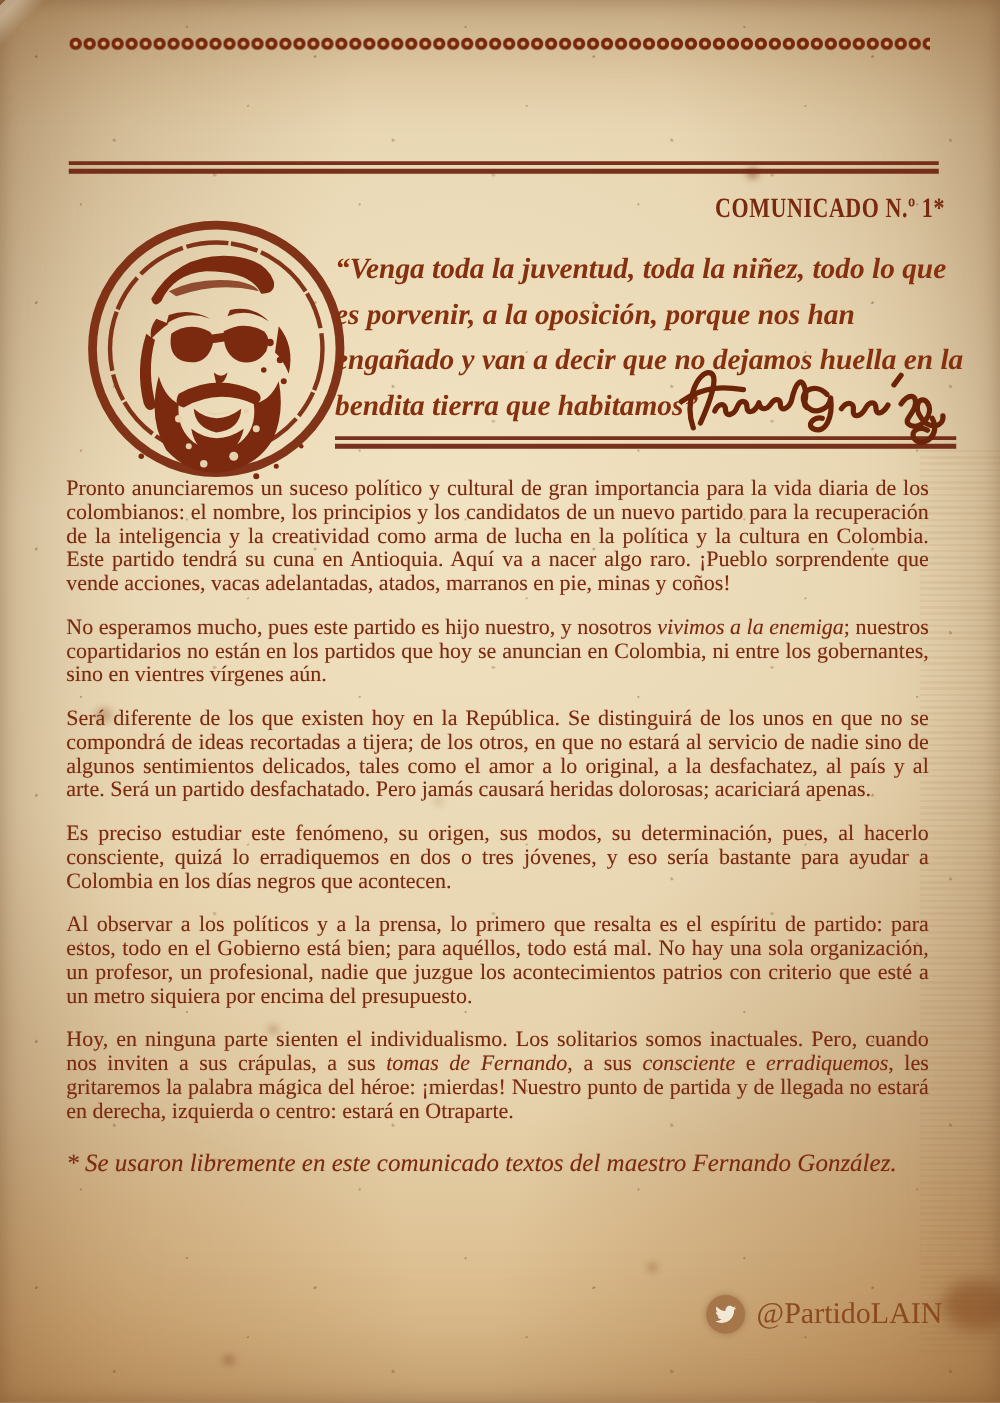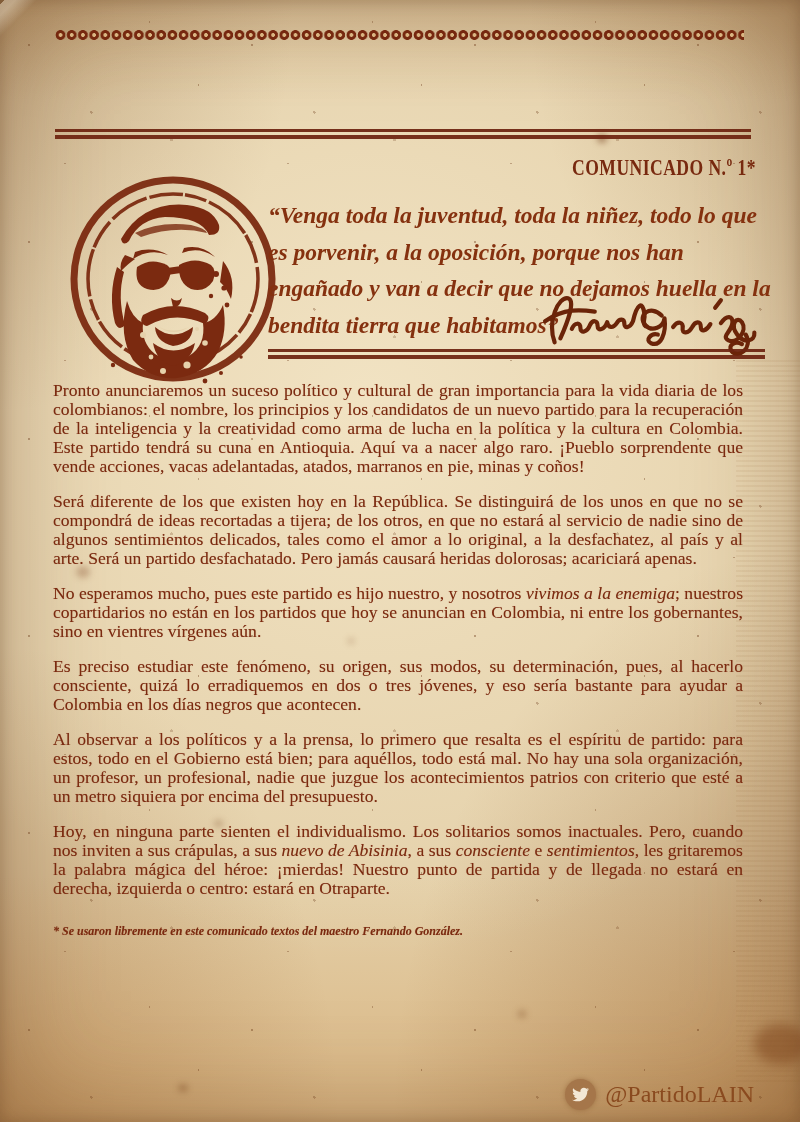--- a/index.html
+++ b/index.html
@@ -67,23 +67,23 @@
 
   .quote{position:absolute;left:268px;top:197px;width:506px;
     font-style:italic;font-weight:700;font-size:23.5px;line-height:36.5px;color:#85310f;}
 
   .signature{position:absolute;left:536px;top:283px;width:236px;height:86px;}
 
   .bodytext{position:absolute;left:53px;top:381px;width:690px;
     font-size:17.6px;line-height:19px;color:#7b2a10;text-align:justify;
     text-shadow:0 0 .7px rgba(123,42,16,.35);}
   .bodytext p{margin:0 0 16px;}
-  .footnote{margin-top:24px;font-style:italic;font-weight:700;font-size:12px;text-align:left;}
+  .footnote{margin-top:24px;font-style:italic;font-weight:400;font-size:20px;text-align:left;}
 
-  .twitter{position:absolute;right:46px;top:1079px;display:flex;align-items:center;gap:9px;}
+  .twitter{position:absolute;right:46px;top:1036px;display:flex;align-items:center;gap:9px;}
   .tw-circle{width:31px;height:31px;border-radius:50%;background:#a5764a;
     display:flex;align-items:center;justify-content:center;box-shadow:0 0 5px rgba(120,70,30,.45);}
   .handle{font-size:24px;color:#8a4a1f;}
 </style>
 </head>
 <body>
 
 <div class="poster">
 
   <div class="fold"></div>
@@ -162,25 +162,25 @@
         <path d="M190,42 c6,-9 13,-8 12,0 c-1,9 -12,14 -4,18 c9,4 20,-10 14,-19 c-5,-7 -13,2 -5,13 c7,10 19,7 18,-2"></path>
         <path d="M216,54 c8,14 -8,26 -15,17 c-4,-6 4,-11 11,-7"></path>
       </g>
     </svg>
   </div>
 
   <div class="rule rule-quote"></div>
 
   <div class="bodytext">
     <p>Pronto anunciaremos un suceso político y cultural de gran importancia para la vida diaria de los colombianos: el nombre, los principios y los candidatos de un nuevo partido para la recuperación de la inteligencia y la creatividad como arma de lucha en la política y la cultura en Colombia. Este partido tendrá su cuna en Antioquia. Aquí va a nacer algo raro. ¡Pueblo sorprendente que vende acciones, vacas adelantadas, atados, marranos en pie, minas y coños!</p>
+    <p>No esperamos mucho, pues este partido es hijo nuestro, y nosotros <i>vivimos a la enemiga</i>; nuestros copartidarios no están en los partidos que hoy se anuncian en Colombia, ni entre los gobernantes, sino en vientres vírgenes aún.</p>
     <p>Será diferente de los que existen hoy en la República. Se distinguirá de los unos en que no se compondrá de ideas recortadas a tijera; de los otros, en que no estará al servicio de nadie sino de algunos sentimientos delicados, tales como el amor a lo original, a la desfachatez, al país y al arte. Será un partido desfachatado. Pero jamás causará heridas dolorosas; acariciará apenas.</p>
-    <p>No esperamos mucho, pues este partido es hijo nuestro, y nosotros <i>vivimos a la enemiga</i>; nuestros copartidarios no están en los partidos que hoy se anuncian en Colombia, ni entre los gobernantes, sino en vientres vírgenes aún.</p>
     <p>Es preciso estudiar este fenómeno, su origen, sus modos, su determinación, pues, al hacerlo consciente, quizá lo erradiquemos en dos o tres jóvenes, y eso sería bastante para ayudar a Colombia en los días negros que acontecen.</p>
     <p>Al observar a los políticos y a la prensa, lo primero que resalta es el espíritu de partido: para estos, todo en el Gobierno está bien; para aquéllos, todo está mal. No hay una sola organización, un profesor, un profesional, nadie que juzgue los acontecimientos patrios con criterio que esté a un metro siquiera por encima del presupuesto.</p>
-    <p>Hoy, en ninguna parte sienten el individualismo. Los solitarios somos inactuales. Pero, cuando nos inviten a sus crápulas, a sus <i>nuevo de Abisinia</i>, a sus <i>consciente</i> e <i>sentimientos</i>, les gritaremos la palabra mágica del héroe: ¡mierdas! Nuestro punto de partida y de llegada no estará en derecha, izquierda o centro: estará en Otraparte.</p>
+    <p>Hoy, en ninguna parte sienten el individualismo. Los solitarios somos inactuales. Pero, cuando nos inviten a sus crápulas, a sus <i>tomas de Fernando</i>, a sus <i>consciente</i> e <i>erradiquemos</i>, les gritaremos la palabra mágica del héroe: ¡mierdas! Nuestro punto de partida y de llegada no estará en derecha, izquierda o centro: estará en Otraparte.</p>
     <div class="footnote">* Se usaron libremente en este comunicado textos del maestro Fernando González.</div>
   </div>
 
   <div class="twitter">
     <span class="tw-circle">
       <svg viewBox="0 0 24 24" width="17" height="17" aria-hidden="true">
         <path fill="#f3e8d5" d="M24 4.6c-.9.4-1.8.6-2.8.8 1-.6 1.8-1.6 2.2-2.7-1 .6-2 1-3.1 1.2C19.4 2.9 18.1 2.3 16.7 2.3c-2.7 0-4.9 2.2-4.9 4.9 0 .4 0 .8.1 1.1-4.1-.2-7.7-2.2-10.1-5.2-.4.7-.7 1.6-.7 2.5 0 1.7.9 3.2 2.2 4.1-.8 0-1.6-.2-2.2-.6v.1c0 2.4 1.7 4.4 3.9 4.8-.4.1-.8.2-1.3.2-.3 0-.6 0-.9-.1.6 2 2.4 3.4 4.6 3.4-1.7 1.3-3.8 2.1-6.1 2.1-.4 0-.8 0-1.2-.1 2.2 1.4 4.8 2.2 7.5 2.2 9.1 0 14-7.5 14-14v-.6c1-.7 1.8-1.6 2.5-2.6z"></path>
       </svg>
     </span>
     <span class="handle">@PartidoLAIN</span>

